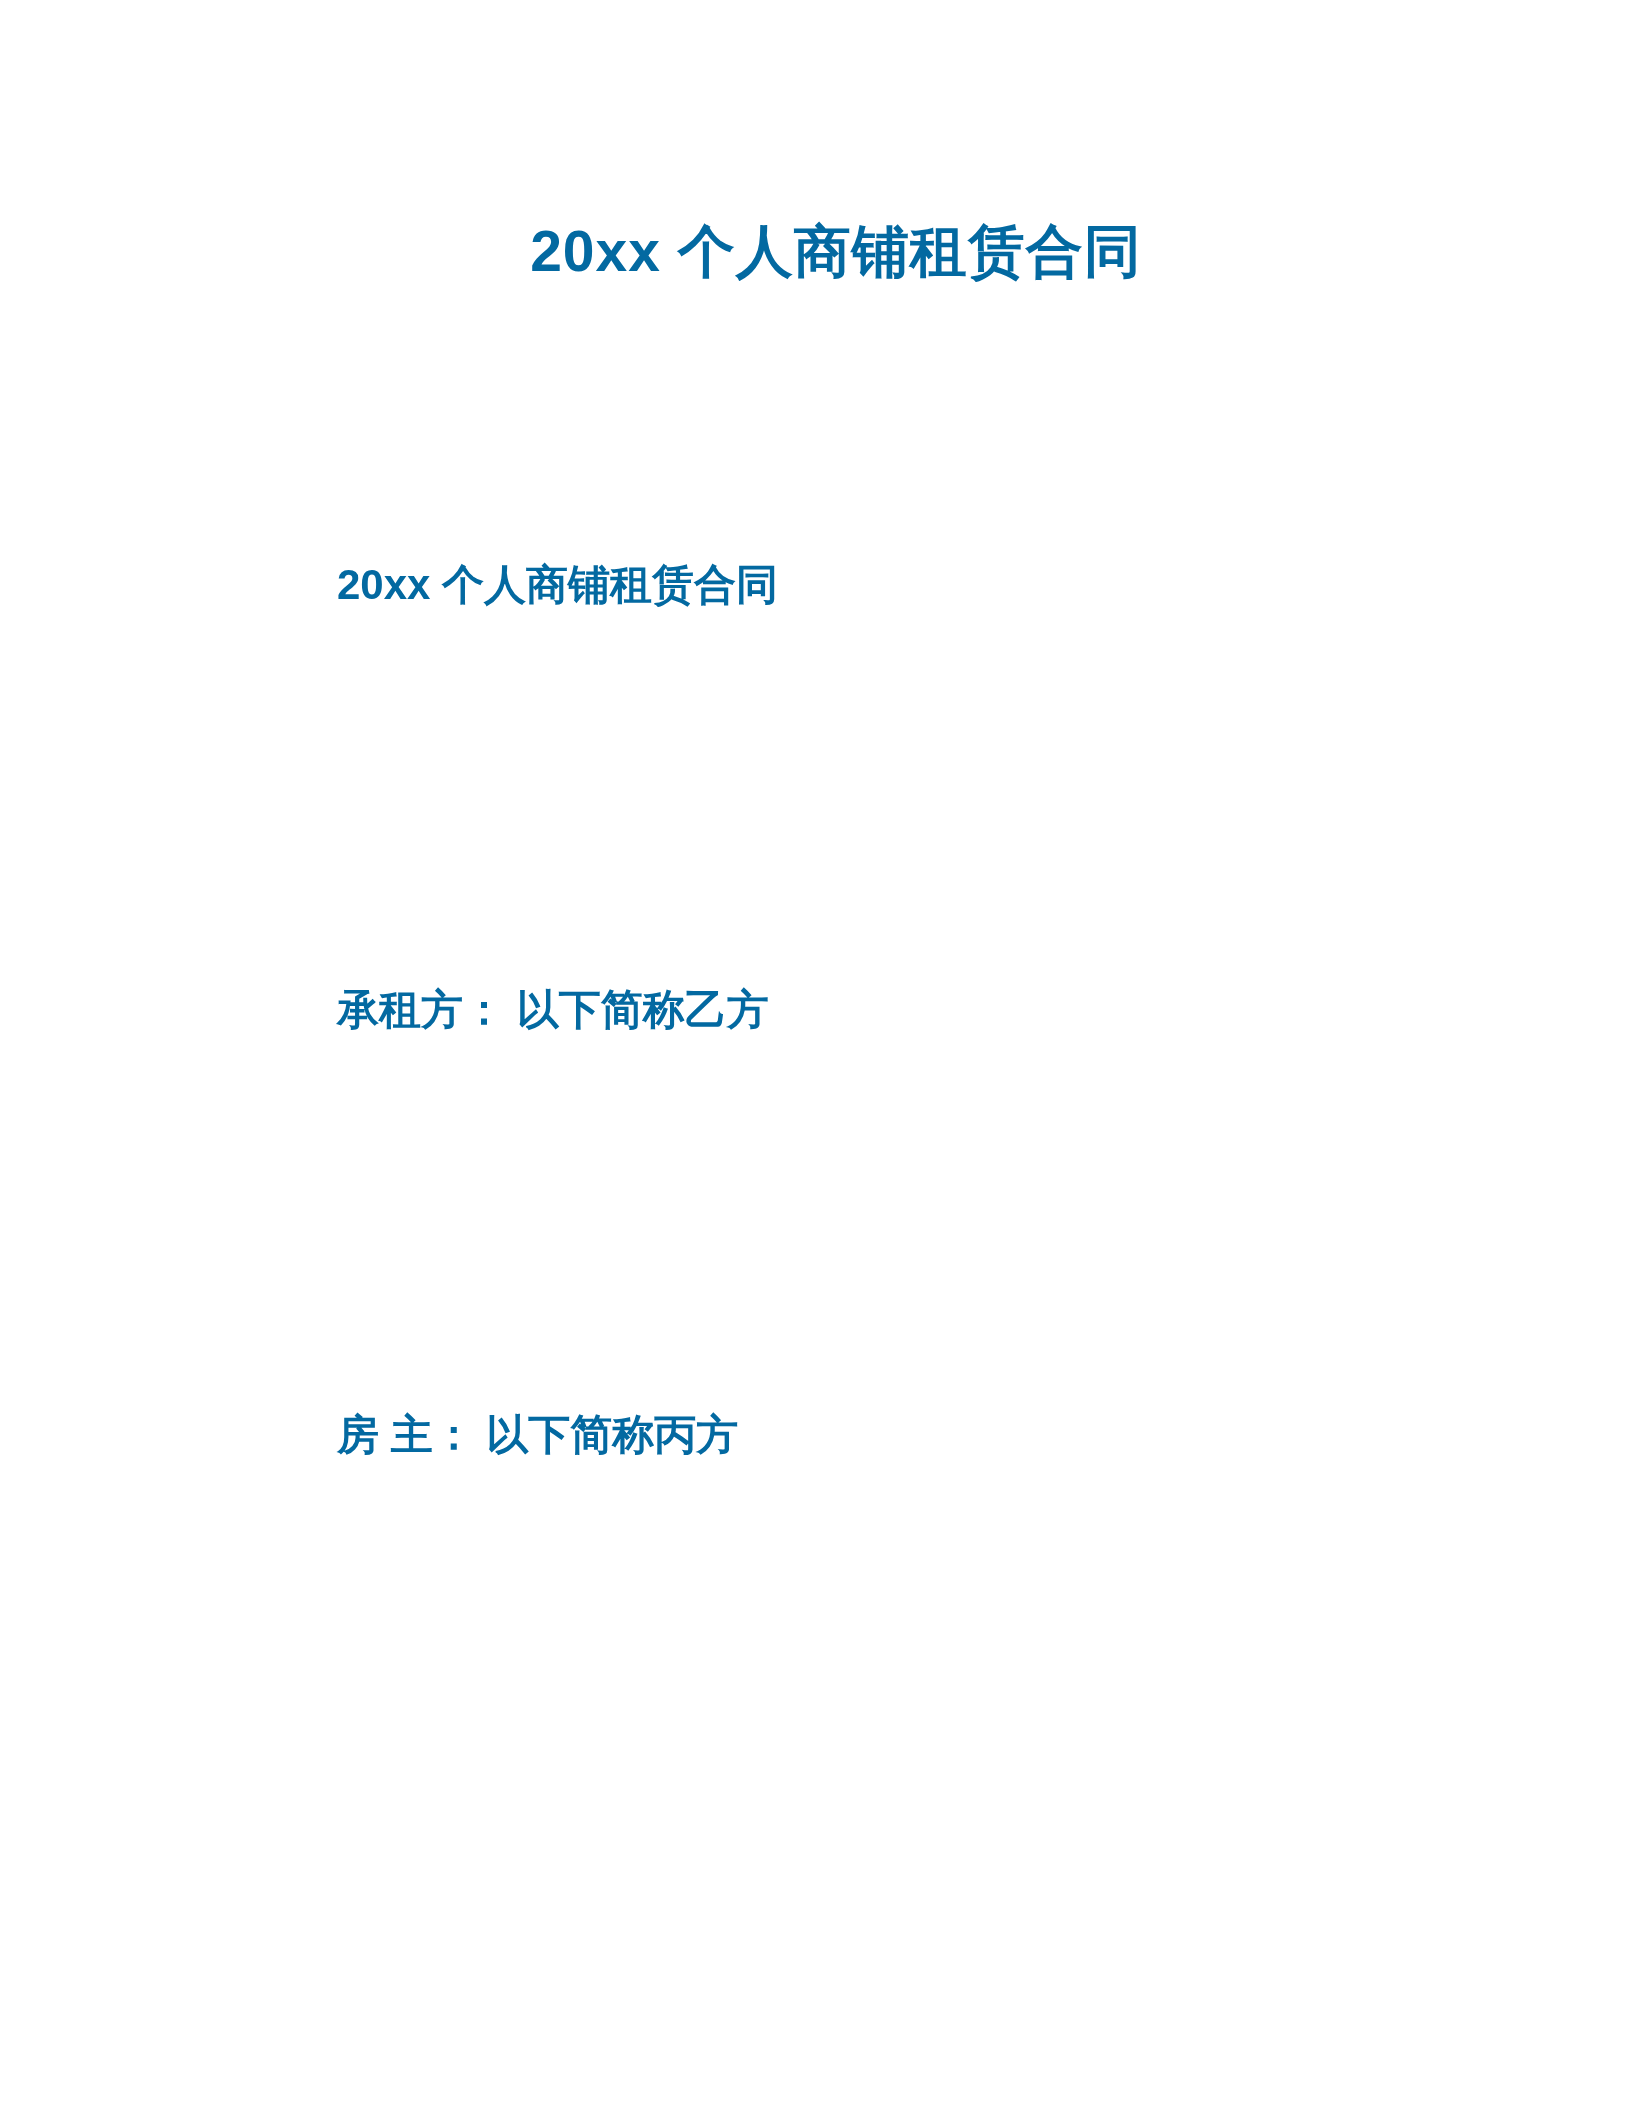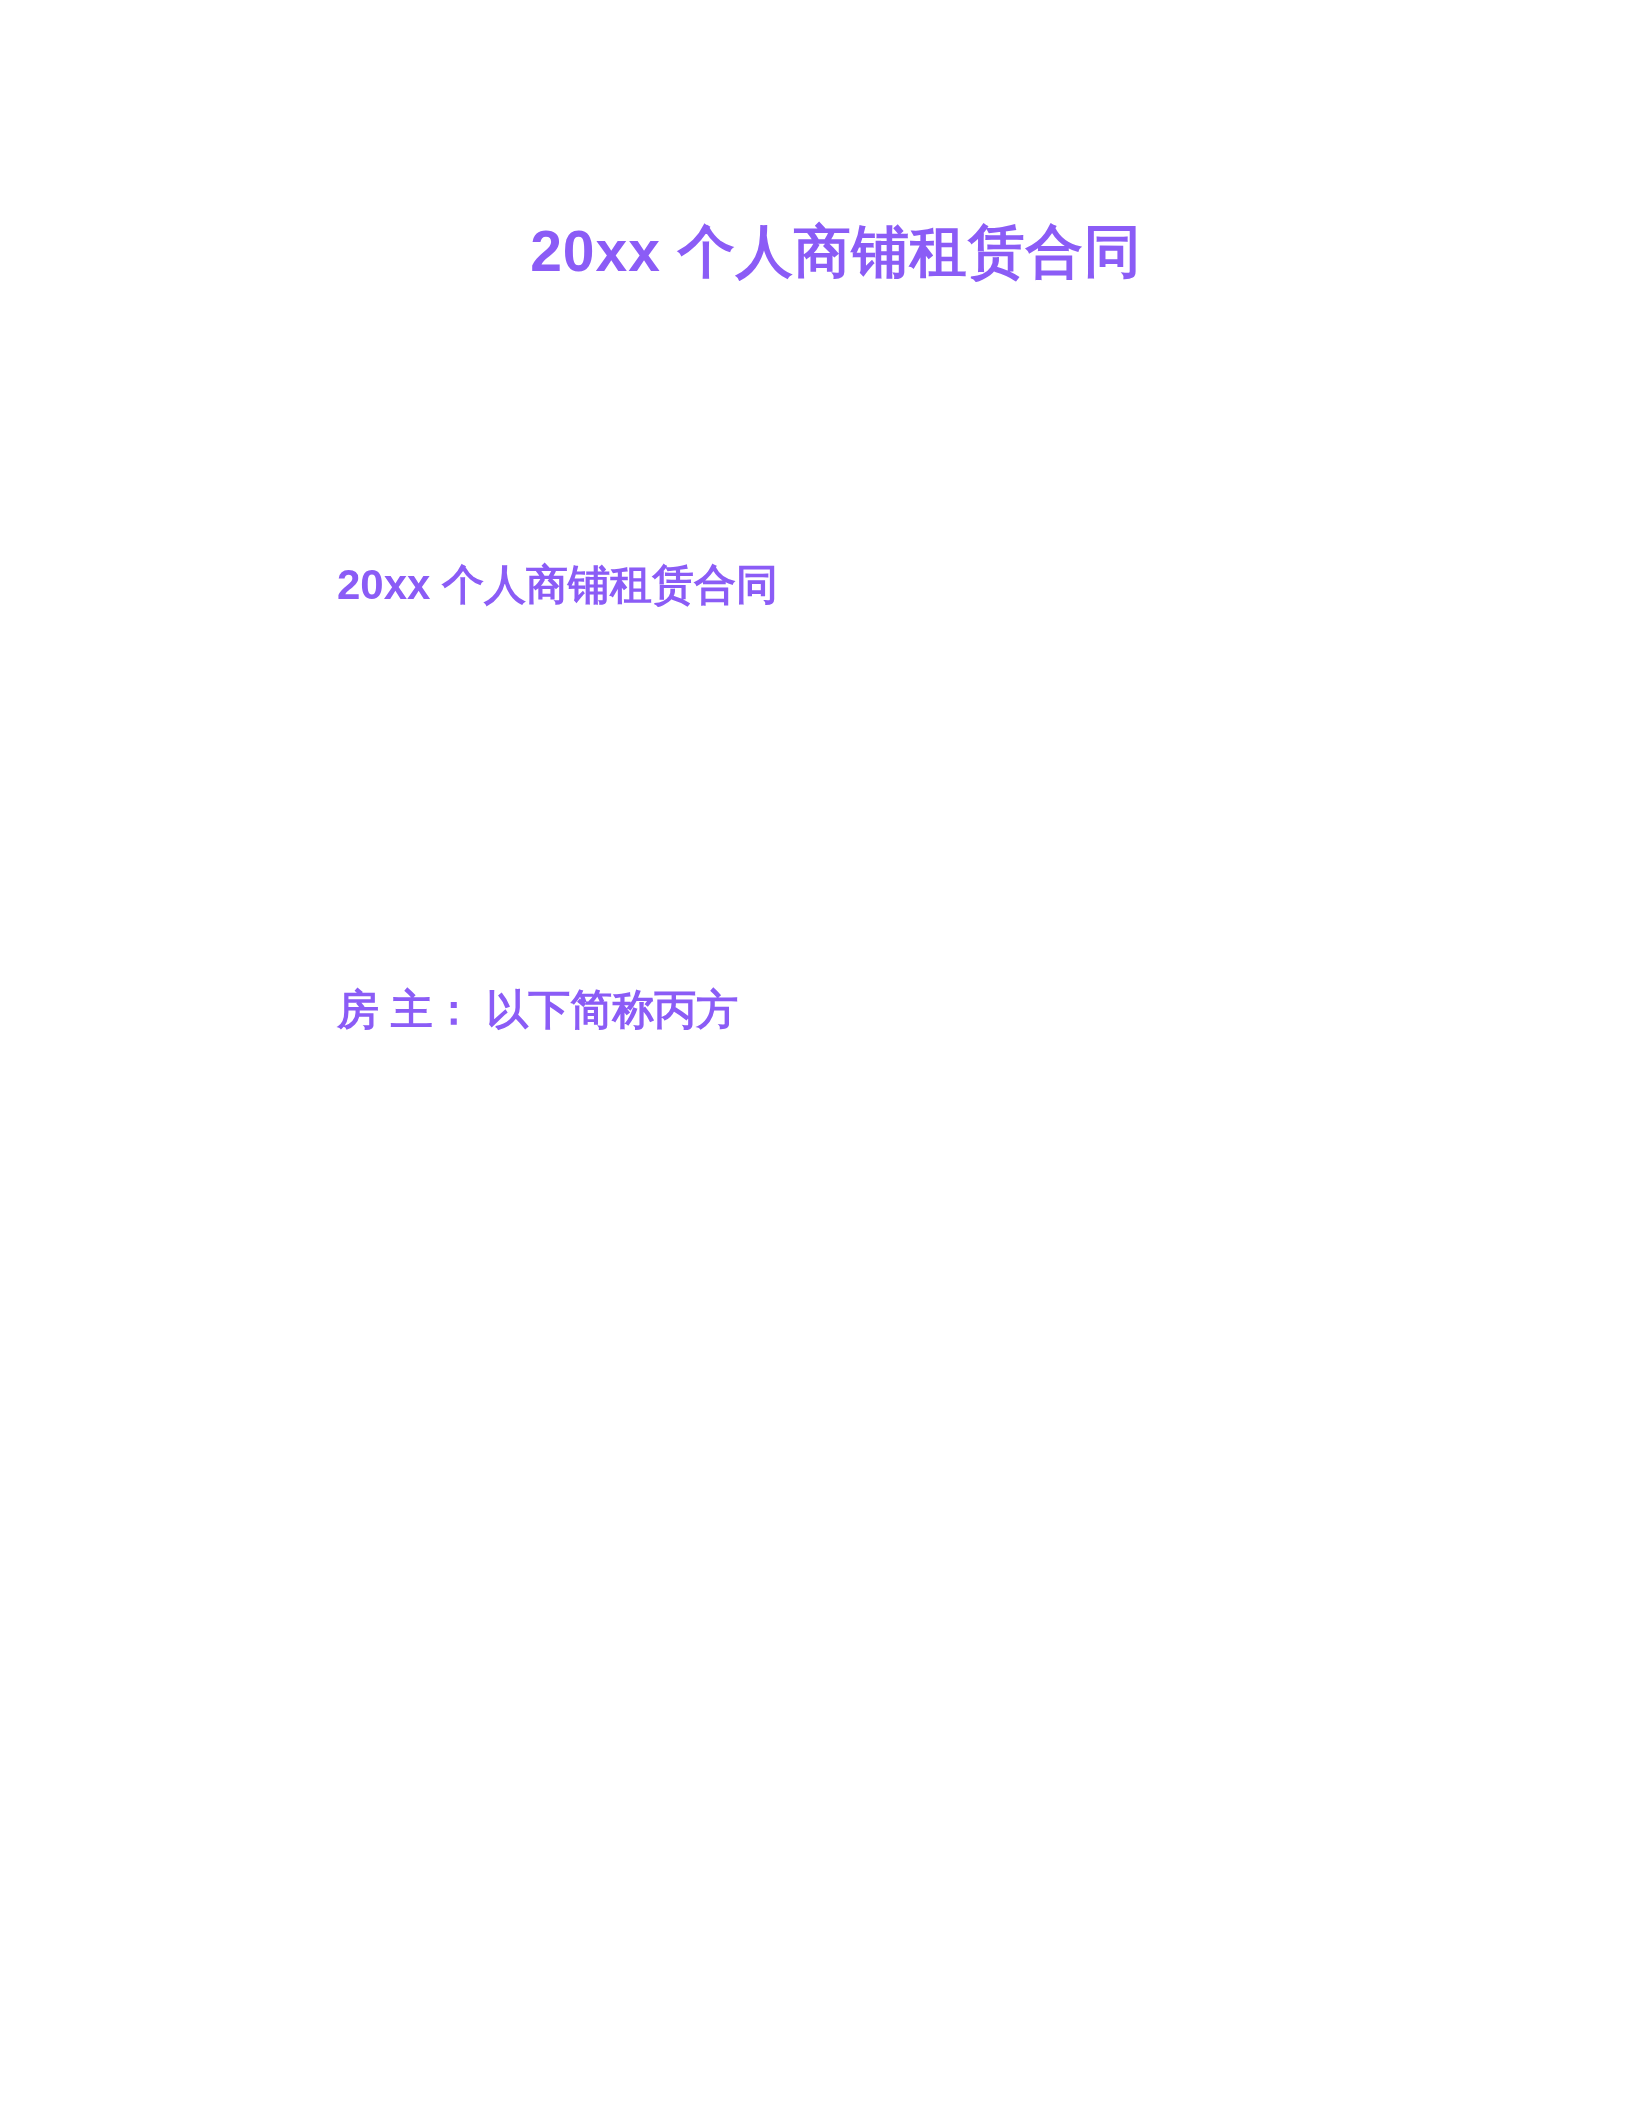--- a/index.html
+++ b/index.html
@@ -6,21 +6,21 @@
     margin: 0;
     padding: 0;
     background: #ffffff;
   }
   .page {
     position: relative;
     width: 1632px;
     height: 2112px;
     margin: 0 auto;
     background: #ffffff;
-    color: #8b5cf6;
+    color: #0369a1;
     font-family: "Liberation Sans", "DejaVu Sans", sans-serif;
     font-weight: 700;
     box-sizing: border-box;
     padding: 0 200px 0 240px;
     overflow: hidden;
   }
   .doc-title {
     margin: 0;
     padding-top: 220px;
     font-size: 57px;
@@ -52,20 +52,23 @@
 
   <h1 class="doc-title">20xx 个人商铺租赁合同</h1>
 
   <div class="doc-body">
 
     <p class="para">
       <span class="ln first">20xx 个人商铺租赁合同</span>
     </p>
 
 
+    <p class="para">
+      <span class="ln first">承租方： 以下简称乙方</span>
+    </p>
 
     <p class="para">
       <span class="ln first">房 主： 以下简称丙方</span>
     </p>
 
     <p class="para">
       
       
     </p>
 

